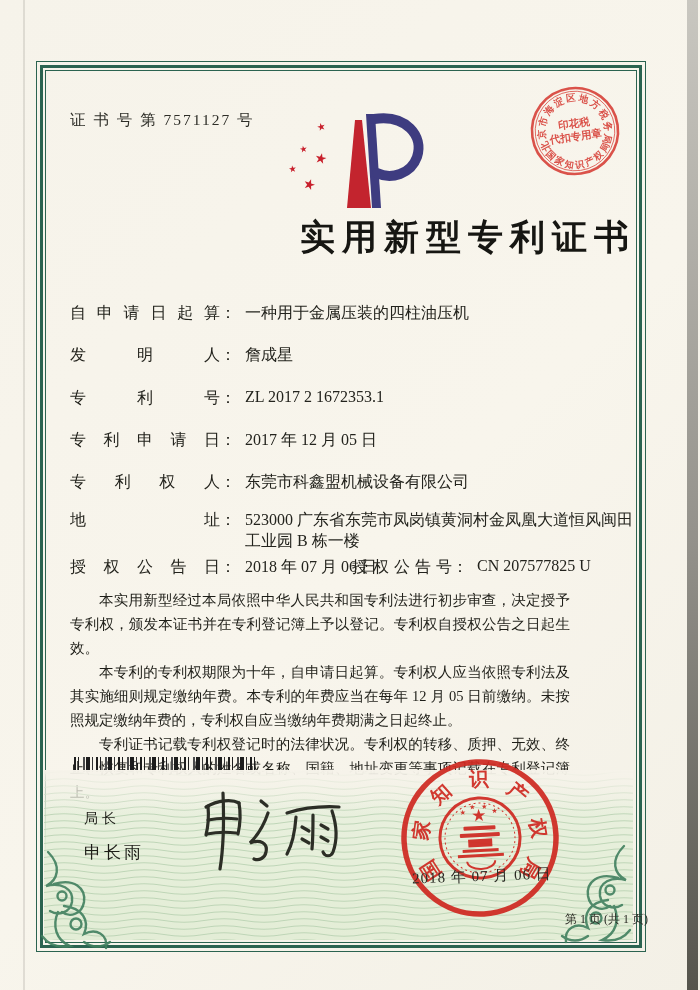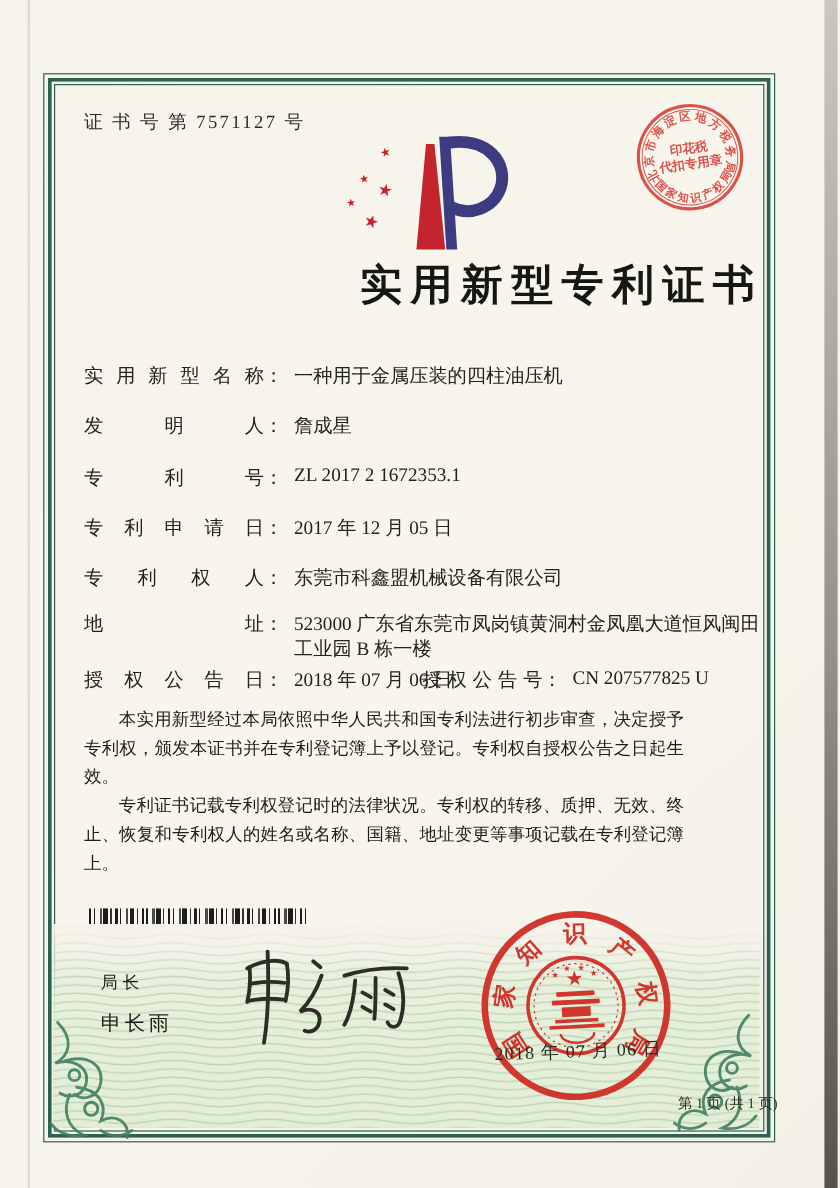--- a/index.html
+++ b/index.html
@@ -6,21 +6,21 @@
   .page{position:relative;width:700px;height:990px;overflow:hidden;
         background:linear-gradient(135deg,#f6f3ea 0%,#f8f5ec 55%,#f3f0e6 100%);
         font-family:"Liberation Serif","DejaVu Serif",serif;color:#26261f;}
   .edge-shadow-right{position:absolute;left:687px;top:0;width:11px;height:990px;
         background:linear-gradient(180deg,#c9c7c0 0%,#93918a 55%,#55544c 100%);}
   .edge-line-left{position:absolute;left:23px;top:0;width:2px;height:990px;background:rgba(150,148,140,.25);}
   
   .frame{position:absolute;left:40px;top:65px;width:596px;height:877px;border:3px solid #2b6350;}
   .frame::before{content:'';position:absolute;inset:-7px;border:1px solid #2b6350;}
   .frame::after{content:'';position:absolute;inset:2px;border:1px solid #2b6350;}
-  .cert-no{position:absolute;left:70px;top:92px;font-size:15.5px;letter-spacing:2px;color:#2e2e28;}
+  .cert-no{position:absolute;left:70px;top:110px;font-size:15.5px;letter-spacing:2px;color:#2e2e28;}
   .title{position:absolute;left:40px;top:214px;width:596px;text-align:right;
          font-size:35px;font-weight:700;letter-spacing:7px;text-indent:7px;color:#161612;}
   
   .row{position:absolute;left:70px;font-size:16px;white-space:nowrap;color:#23231d;}
   .flabel{display:inline-block;width:150px;text-align:justify;text-align-last:justify;vertical-align:top;}
   .flabel.narrow{width:100px;}
   .fcolon{display:inline-block;vertical-align:top;}
   .fvalue{display:inline-block;margin-left:9px;vertical-align:top;}
   .fvalue .l2{display:block;}
   
@@ -101,21 +101,21 @@
           <text transform="translate(27.2,20.5) rotate(-53.0)" text-anchor="middle" dominant-baseline="central" font-size="9.2" fill="#d8453d">局</text>
         </g>
       <text x="0" y="-4" text-anchor="middle" font-size="10.5" font-weight="bold" fill="#d8453d">印花税</text>
       <text x="0" y="9" text-anchor="middle" font-size="10.5" font-weight="bold" fill="#d8453d">代扣专用章</text>
     </g>
   </svg>
 
   <div class="title">实用新型专利证书</div>
 
   <div class="row" style="top:303px">
-    <span class="flabel">实用新型名称</span><span class="fcolon">：</span><span class="fvalue">一种用于金属压装的四柱油压机</span>
+    <span class="flabel">自申请日起算</span><span class="fcolon">：</span><span class="fvalue">一种用于金属压装的四柱油压机</span>
   </div>
   <div class="row" style="top:345px">
     <span class="flabel">发明人</span><span class="fcolon">：</span><span class="fvalue">詹成星</span>
   </div>
   <div class="row" style="top:388px">
     <span class="flabel">专利号</span><span class="fcolon">：</span><span class="fvalue">ZL 2017 2 1672353.1</span>
   </div>
   <div class="row" style="top:430px">
     <span class="flabel">专利申请日</span><span class="fcolon">：</span><span class="fvalue">2017 年 12 月 05 日</span>
   </div>
@@ -127,20 +127,21 @@
   </div>
   <div class="row" style="top:557px">
     <span class="flabel">授权公告日</span><span class="fcolon">：</span><span class="fvalue">2018 年 07 月 06 日</span>
   </div>
   <div class="row" style="top:557px;left:352px">
     <span class="flabel narrow">授权公告号</span><span class="fcolon">：</span><span class="fvalue">CN 207577825 U</span>
   </div>
 
   <div class="paras">
     <p>本实用新型经过本局依照中华人民共和国专利法进行初步审查，决定授予专利权，颁发本证书并在专利登记簿上予以登记。专利权自授权公告之日起生效。</p>
+    <p>本专利的专利权期限为十年，自申请日起算。专利权人应当依照专利法及其实施细则规定缴纳年费。本专利的年费应当在每年 12 月 05 日前缴纳。未按照规定缴纳年费的，专利权自应当缴纳年费期满之日起终止。</p>
     <p>专利证书记载专利权登记时的法律状况。专利权的转移、质押、无效、终止、恢复和专利权人的姓名或名称、国籍、地址变更等事项记载在专利登记簿上。</p>
   </div>
 
   <div class="barcode"></div>
 
   <div class="wave-band">
     <svg width="589" height="170">
       <defs>
         <pattern id="wavep" width="80" height="7" patternUnits="userSpaceOnUse">
           <path d="M0,3.5 Q20,0 40,3.5 T80,3.5" fill="none" stroke="#b4cfae" stroke-width="1"></path>

